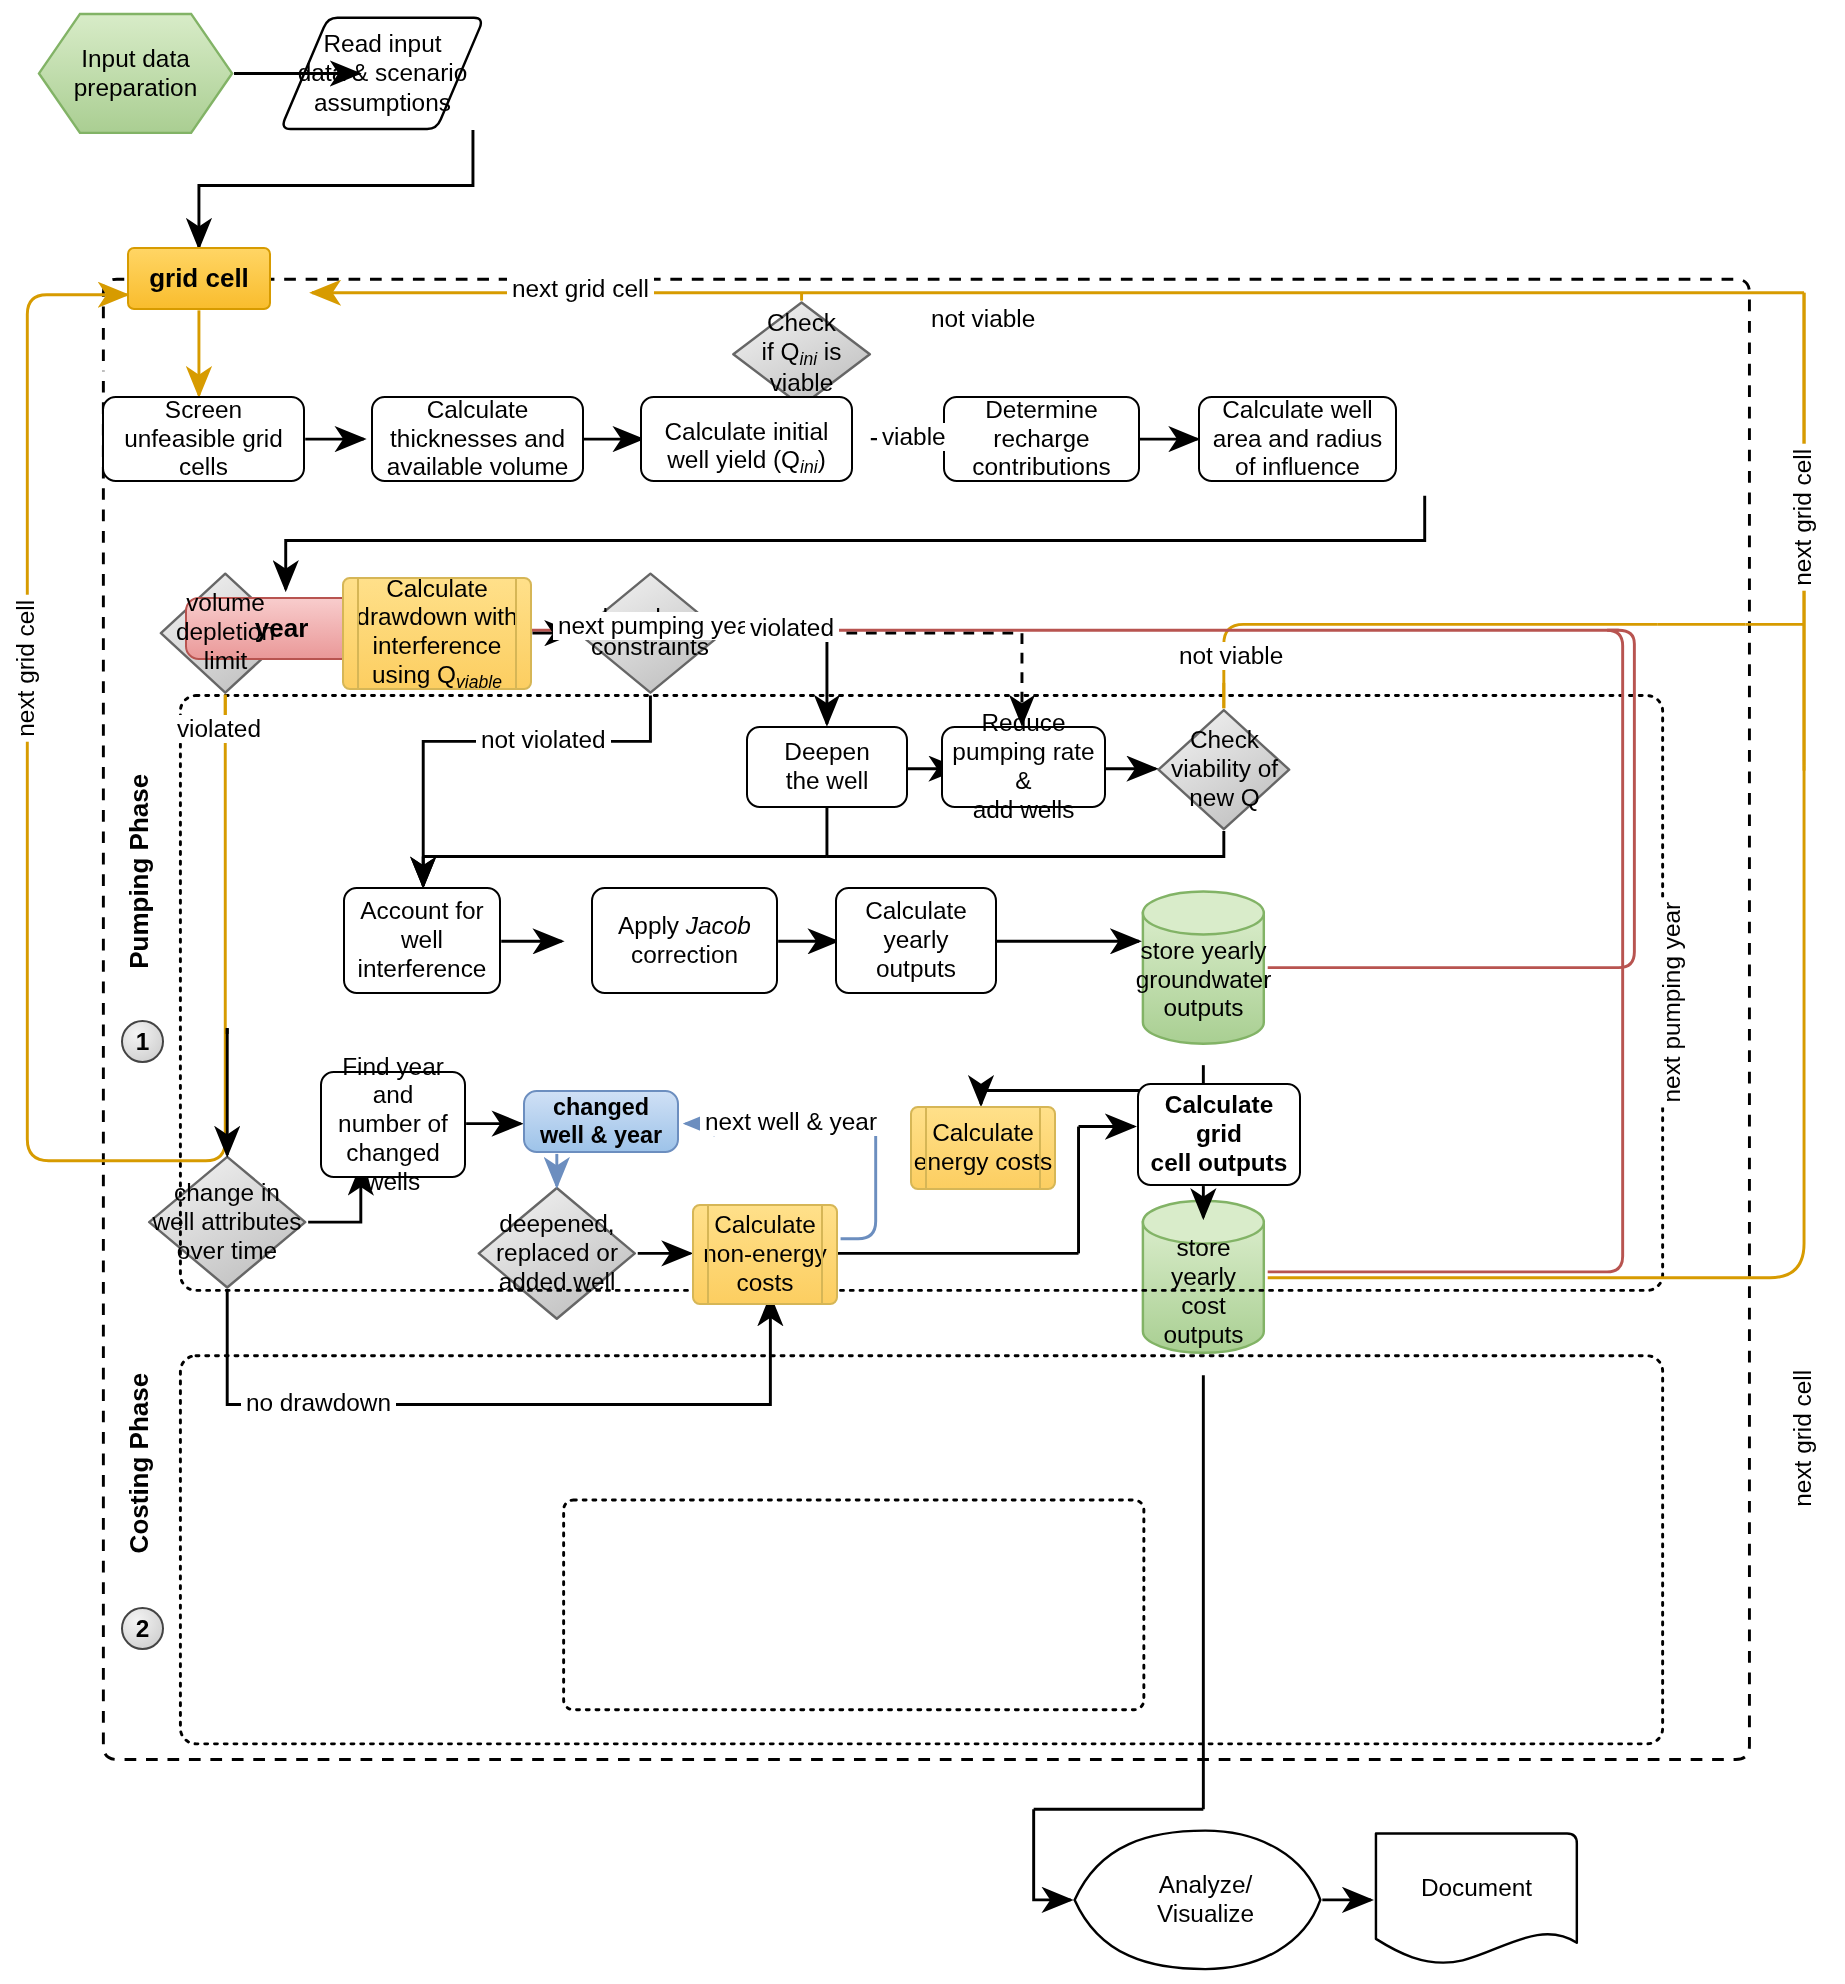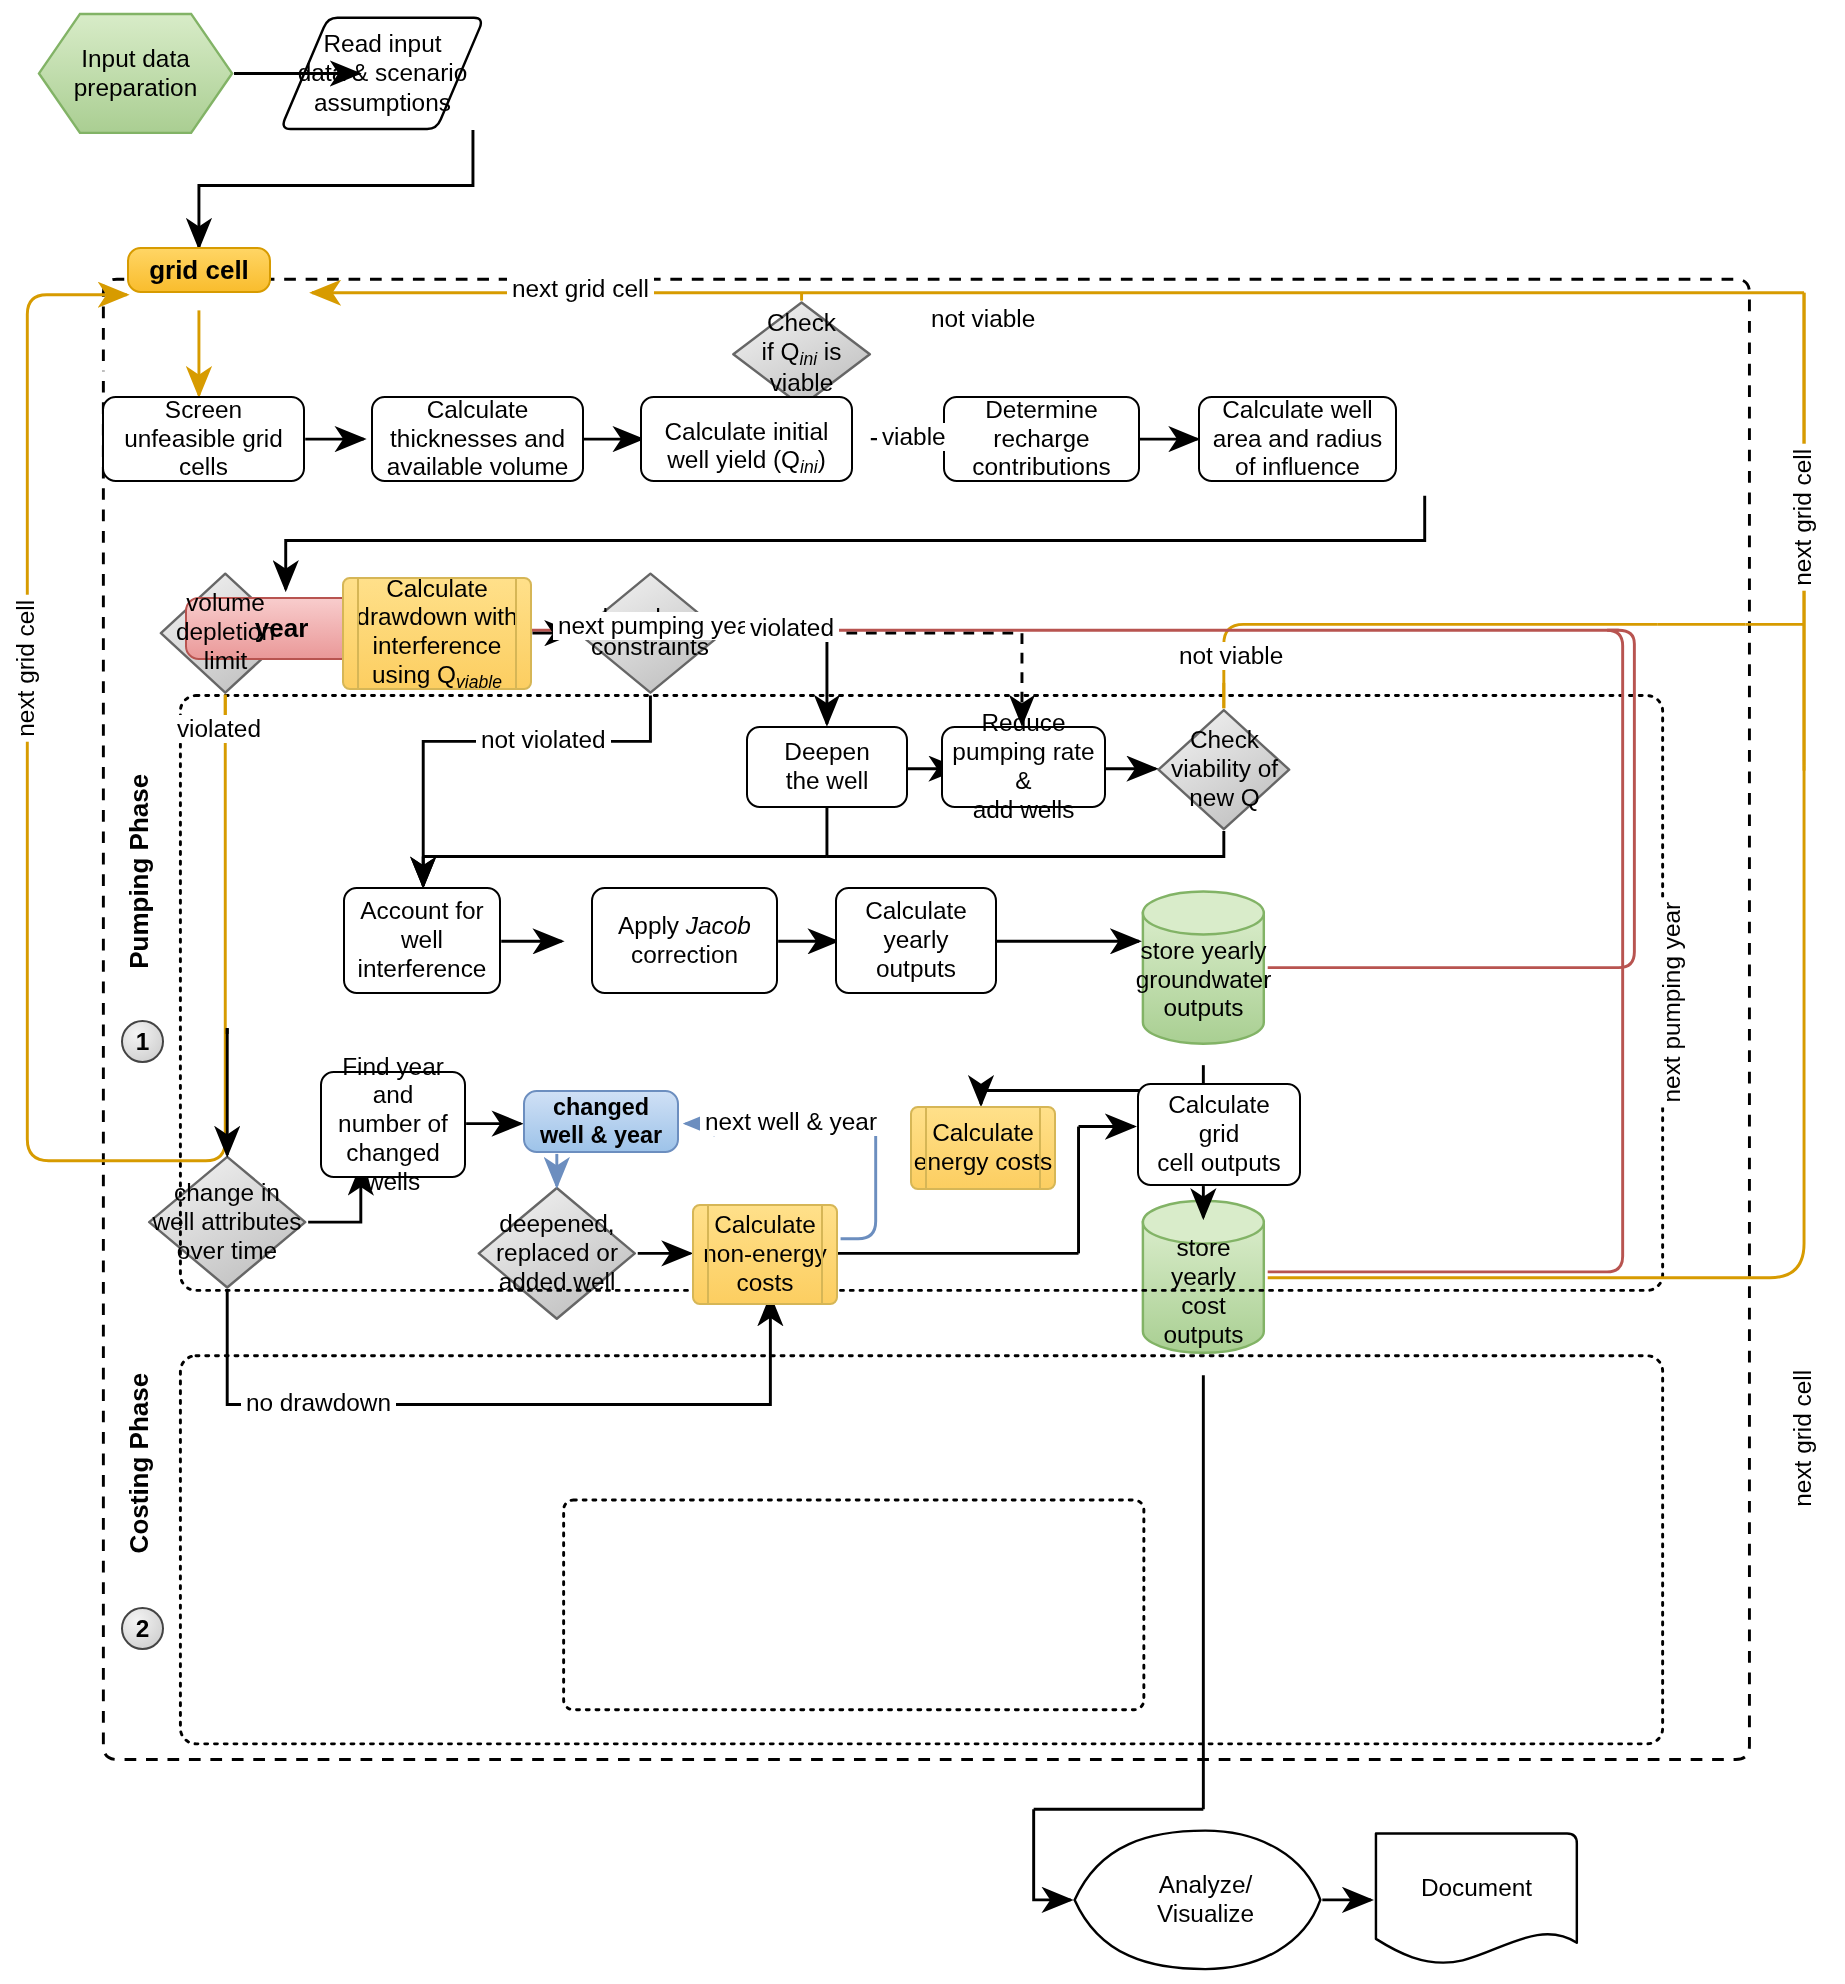--- a/index.html
+++ b/index.html
@@ -266,21 +266,21 @@
     <span style="white-space:pre-line;">Input data
 preparation</span>
   </div>
 
   <div class="hexnode" style="left:285px;top:17.6px;width:195px;height:111px;">
     <span style="white-space:pre-line;">Read input
 data &amp; scenario
 assumptions</span>
   </div>
 
-  <div class="node pred orangebox" style="left:127px;top:247px;width:144px;height:46px;">
+  <div class="node pred orangebox" style="left:127px;top:247px;width:144px;height:63px;border-radius:7px;">
     <span>grid cell</span>
   </div>
 
   <div class="node proc" style="left:102px;top:396px;width:203px;height:86px;">
     <span style="white-space:pre-line;">Screen
 unfeasible grid
 cells</span>
   </div>
 
   <div class="node proc" style="left:371px;top:396px;width:213px;height:86px;">
@@ -406,21 +406,21 @@
     <span style="white-space:pre-line;">Calculate
 non-energy
 costs</span>
   </div>
 
   <div class="predef" style="left:910px;top:1106px;width:146px;height:84px;">
     <span style="white-space:pre-line;">Calculate
 energy costs</span>
   </div>
 
-  <div class="node proc" style="left:1137px;top:1083px;width:164px;height:103px;">
+  <div class="node proc" style="left:1137px;top:1083px;width:164px;height:103px;font-weight:bold;">
     <span style="white-space:pre-line;">Calculate grid
 cell outputs</span>
   </div>
 
   <div class="cyl" style="left:1143px;top:1219px;width:121px;height:146px;">
     <span style="white-space:pre-line;">store yearly
 cost outputs</span>
   </div>
 
   <div class="node" style="left:1106px;top:1853px;width:199px;height:94px;font-size:24.4px;">

